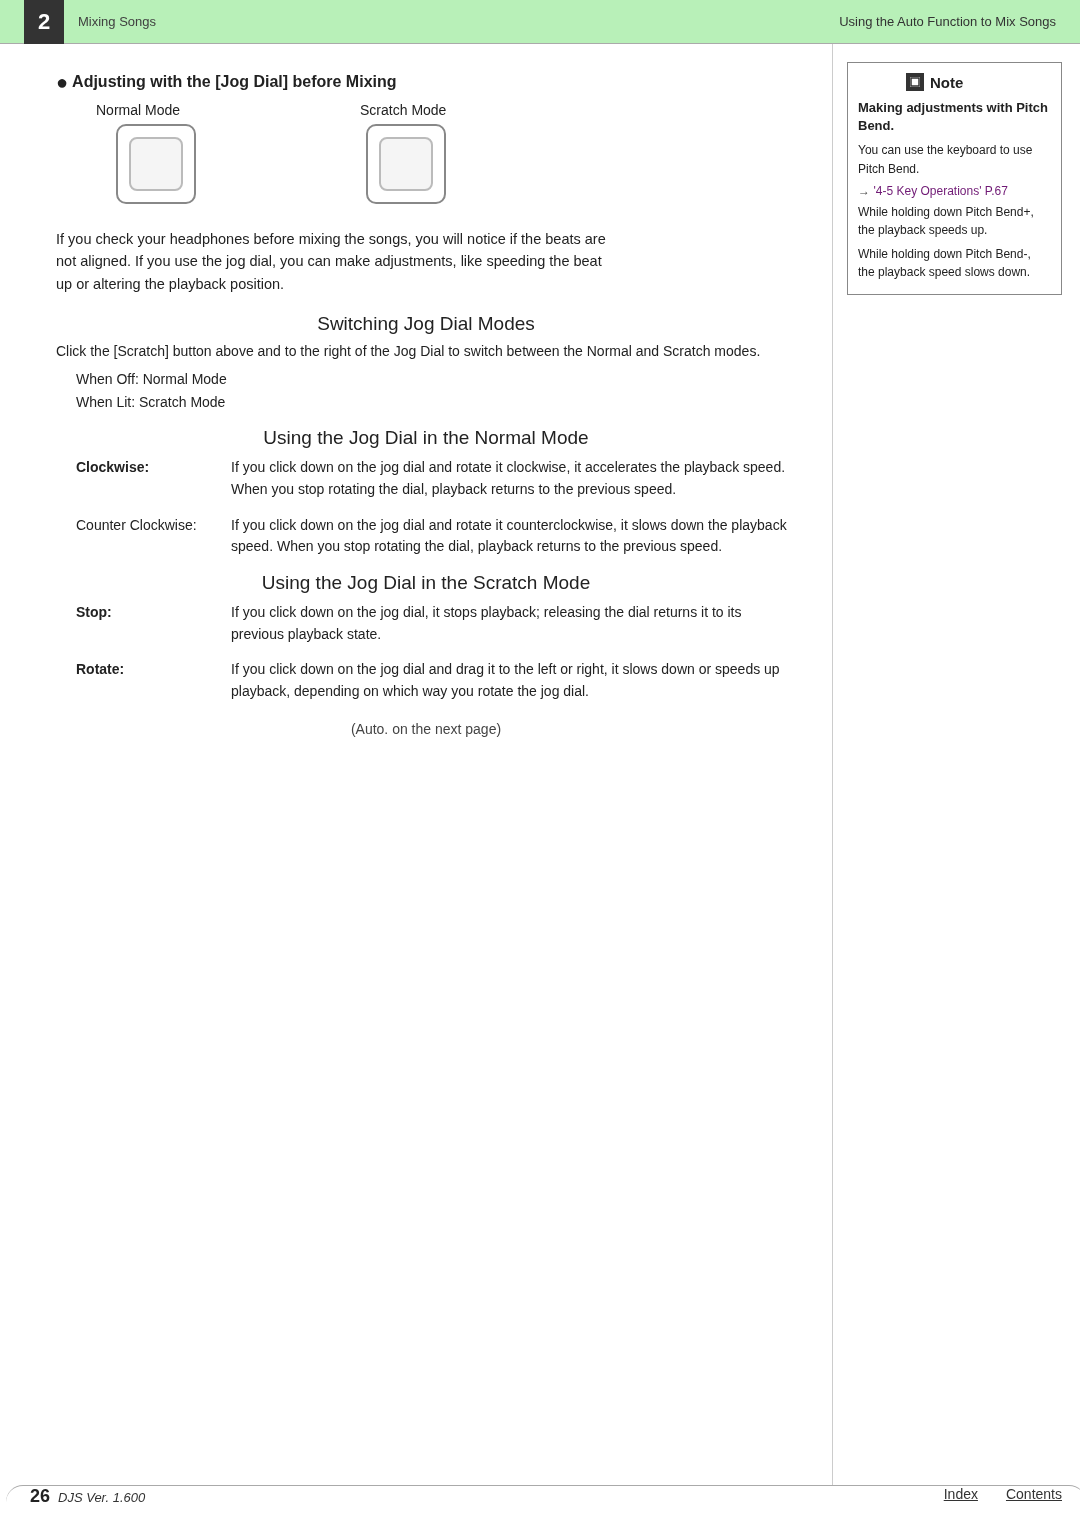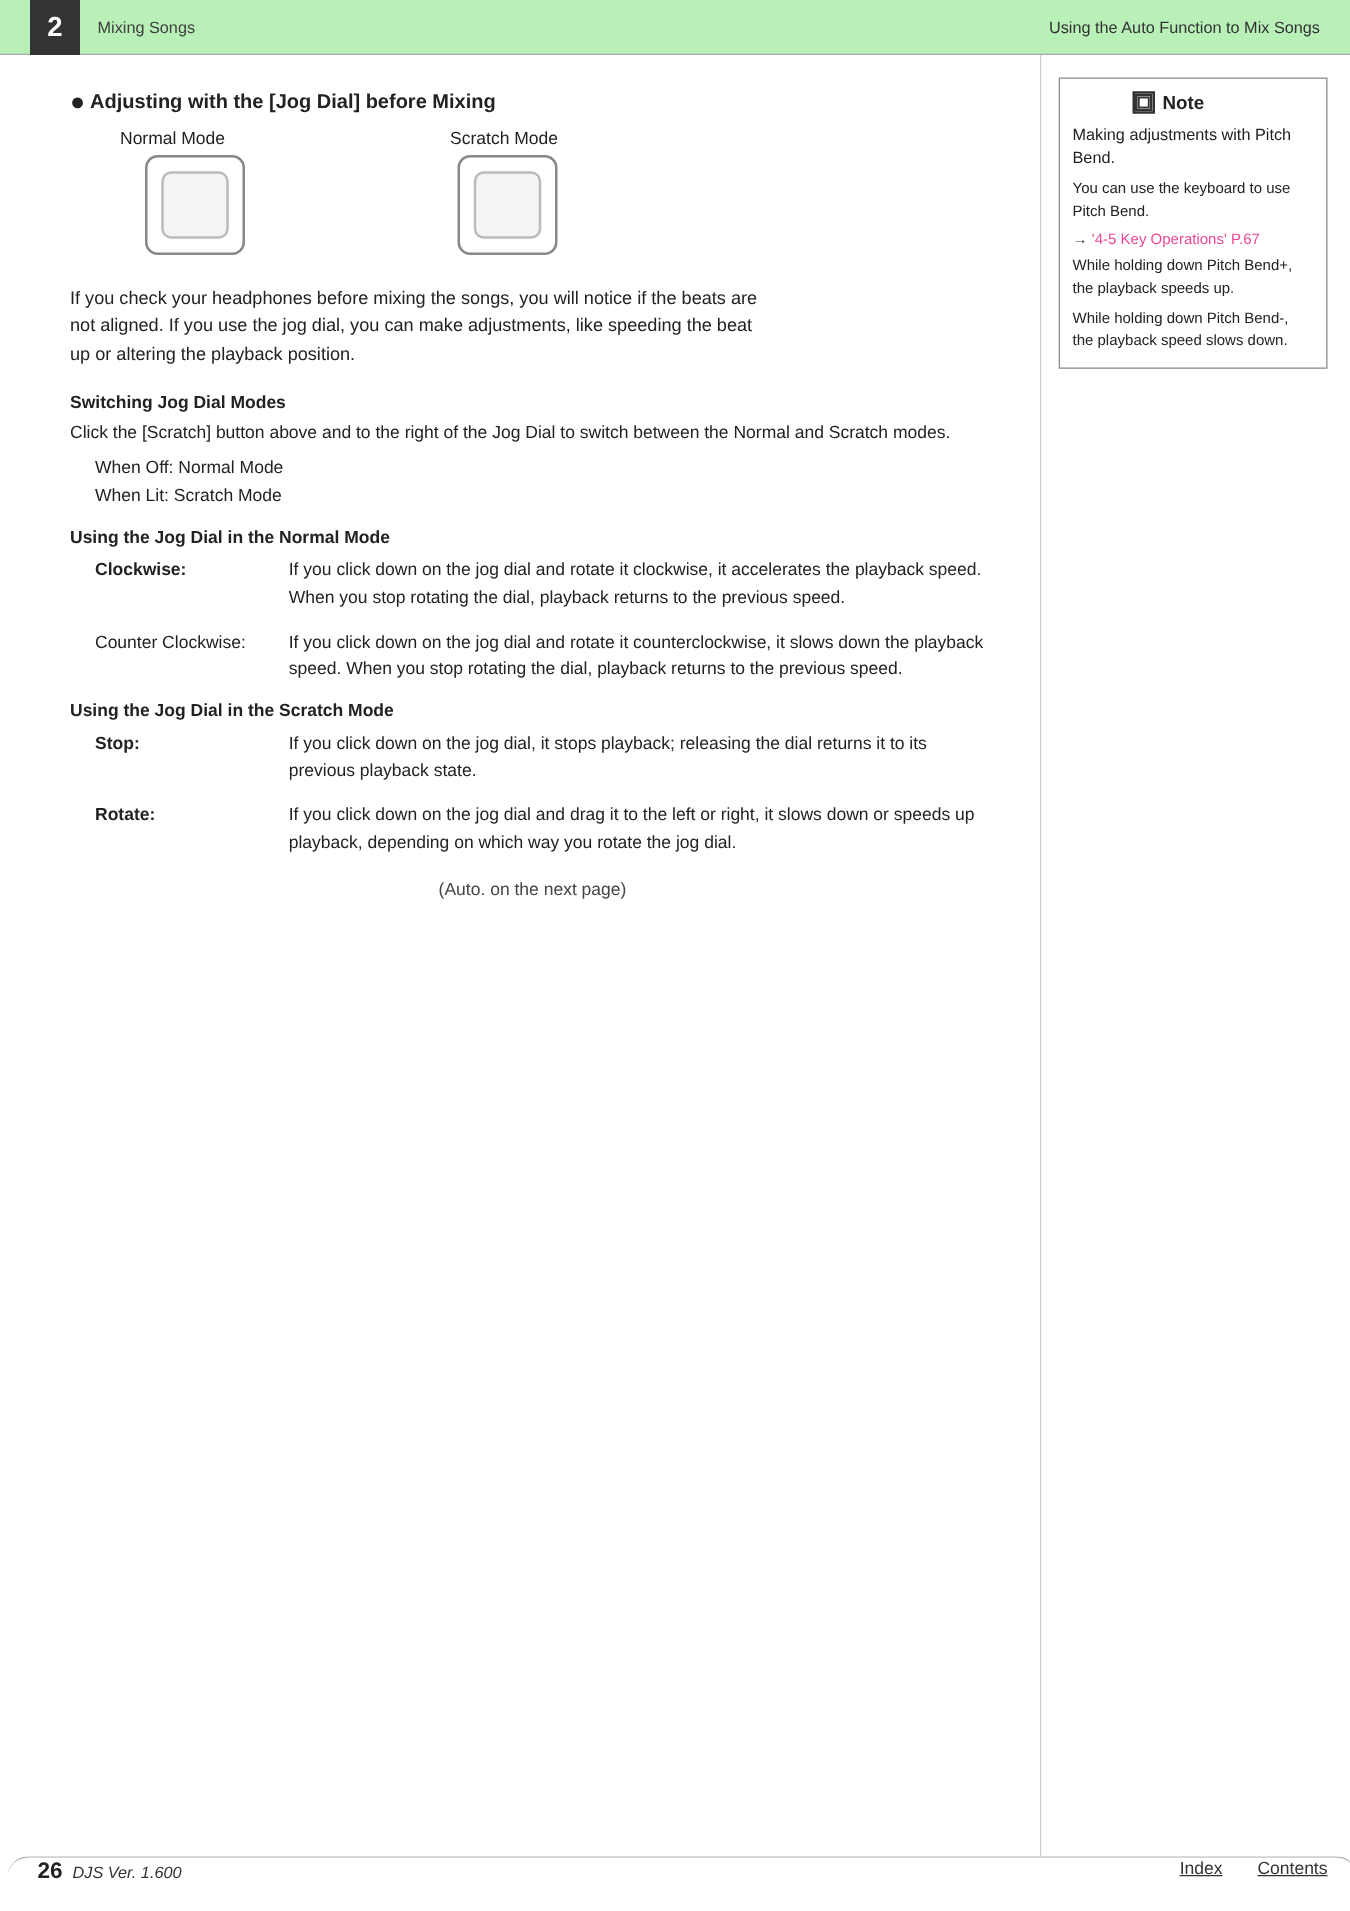--- a/index.html
+++ b/index.html
@@ -136,24 +136,25 @@
     
     .body-paragraph {
       font-size: 14.5px;
       line-height: 1.55;
       margin-bottom: 18px;
       max-width: 560px;
     }
 
     
     .subsection-heading {
-      font-size: 14px;
-      font-weight: bold;
+      font-size: 19px;
+      font-weight: normal;
       margin-bottom: 6px;
       margin-top: 10px;
+      text-align: center;
     }
     .subsection-body {
       font-size: 14px;
       line-height: 1.5;
       margin-bottom: 6px;
     }
     .indent-line {
       padding-left: 20px;
       font-size: 14px;
       line-height: 1.6;
@@ -207,31 +208,31 @@
       height: 18px;
       border: 2px solid #333;
       display: flex;
       align-items: center;
       justify-content: center;
       font-size: 10px;
       font-weight: bold;
     }
     .note-bold-text {
       font-size: 13px;
-      font-weight: normal;
+      font-weight: bold;
       margin-bottom: 6px;
       line-height: 1.4;
     }
     .note-body-text {
       font-size: 12px;
       line-height: 1.55;
       color: #222;
     }
     .note-link {
-      color: #ec4899;
+      color: #701a75;
       font-size: 12px;
       text-decoration: none;
     }
     .note-arrow {
       font-size: 12px;
       color: #444;
     }
 
     
     .footer-bar {

